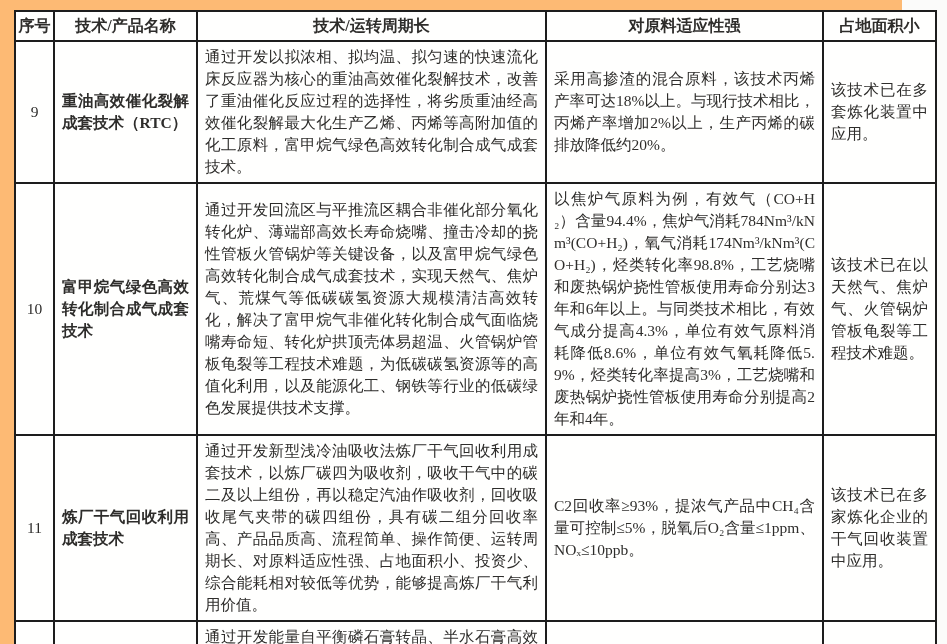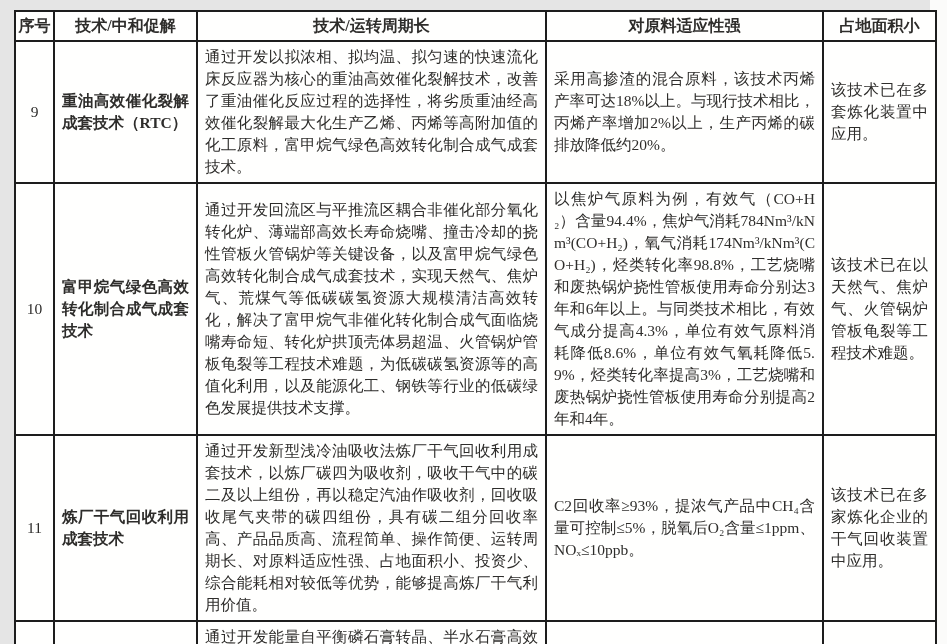--- a/index.html
+++ b/index.html
@@ -8,22 +8,21 @@
     width: 947px;
     height: 644px;
     overflow: hidden;
     background: #fbfbfa;
     font-family: "Liberation Serif", "DejaVu Serif", serif;
   }
   .page {
     position: relative;
     width: 902px;
     height: 644px;
-    background: #e5e5e5;
-    padding-left: 28px;
+    background: #fdba74;
   }
   table.tech-table {
     position: absolute;
     left: 14px;
     top: 10px;
     width: 921px;
     border-collapse: collapse;
     table-layout: fixed;
     background: #fffffe;
   }
@@ -62,21 +61,21 @@
     <colgroup>
       <col style="width:39px">
       <col style="width:143px">
       <col style="width:349px">
       <col style="width:277px">
       <col style="width:113px">
     </colgroup>
     <thead>
       <tr>
         <th>序号</th>
-        <th>技术/中和促解</th>
+        <th>技术/产品名称</th>
         <th>技术/运转周期长</th>
         <th>对原料适应性强</th>
         <th>占地面积小</th>
       </tr>
     </thead>
     <tbody>
       <tr class="r9">
         <td class="c-no">9</td>
         <td class="c-name">重油高效催化裂解成套技术（RTC）</td>
         <td class="c-intro">通过开发以拟浓相、拟均温、拟匀速的快速流化床反应器为核心的重油高效催化裂解技术，改善了重油催化反应过程的选择性，将劣质重油经高效催化裂解最大化生产乙烯、丙烯等高附加值的化工原料，富甲烷气绿色高效转化制合成气成套技术。</td>

